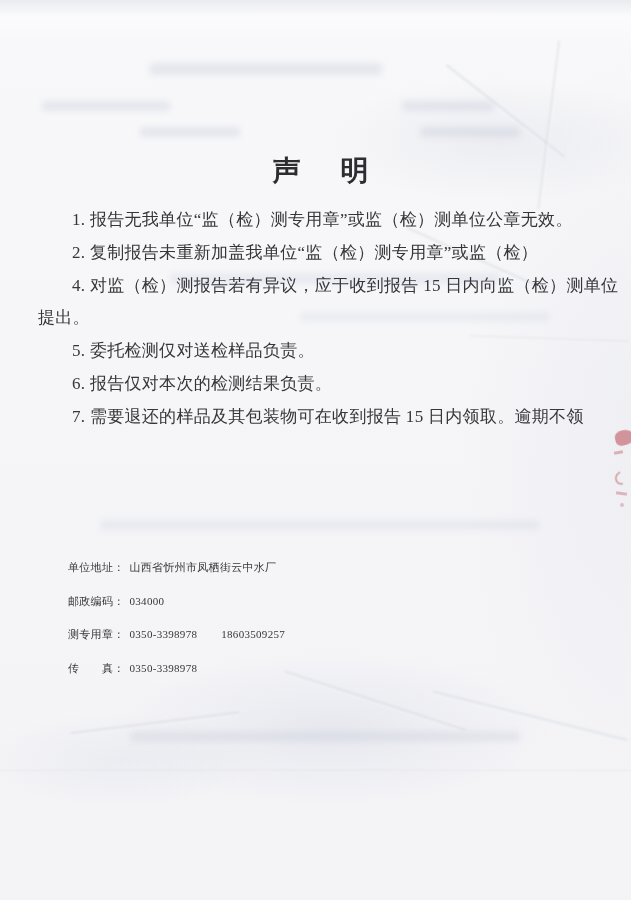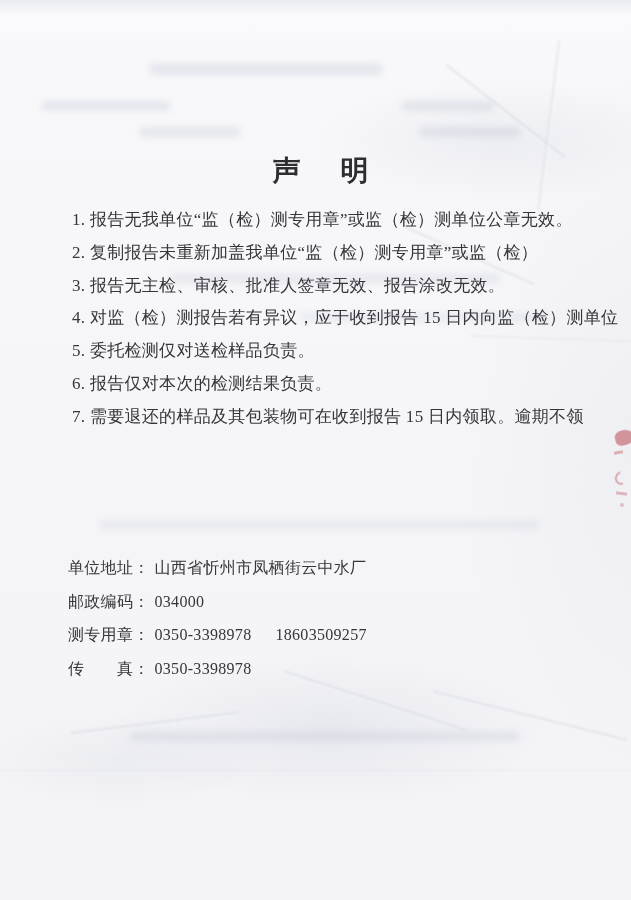--- a/index.html
+++ b/index.html
@@ -76,21 +76,21 @@
     line-height: 32.8px;
     letter-spacing: 0.3px;
   }
   .body-block p { white-space: nowrap; }
   .body-block p.indent { text-indent: 2em; }
 
   .contact-block {
     position: absolute;
     left: 68px;
     top: 551px;
-    font-size: 16px;
+    font-size: 11px;
     line-height: 33.5px;
     letter-spacing: 0.3px;
   }
   .contact-block p { white-space: nowrap; }
   .contact-block .val { margin-left: 5px; }
   .contact-block .val2 { margin-left: 24px; }
 
   
   .stamp {
     position: absolute;
@@ -166,22 +166,22 @@
   <div class="ghost g6"></div>
   <div class="ghost g7"></div>
   <div class="ghost g8"></div>
   <div class="ghost g9"></div>
 
   <h1 class="title">声　明</h1>
 
   <div class="body-block">
     <p class="indent">1. 报告无我单位“监（检）测专用章”或监（检）测单位公章无效。</p>
     <p class="indent">2. 复制报告未重新加盖我单位“监（检）测专用章”或监（检）</p>
-    <p class="indent">3. 报告无主检、审核、批准人签章无效、报告涂改无效。</p>
     <p class="indent">4. 对监（检）测报告若有异议，应于收到报告 15 日内向监（检）测单位</p>
+    <p>提出。</p>
     <p class="indent">5. 委托检测仅对送检样品负责。</p>
     <p class="indent">6. 报告仅对本次的检测结果负责。</p>
     <p class="indent">7. 需要退还的样品及其包装物可在收到报告 15 日内领取。逾期不领</p>
   </div>
 
   <div class="contact-block">
     <p>
       <span>单位地址：</span><span class="val">山西省忻州市凤栖街云中水厂</span>
     </p>
     <p>

